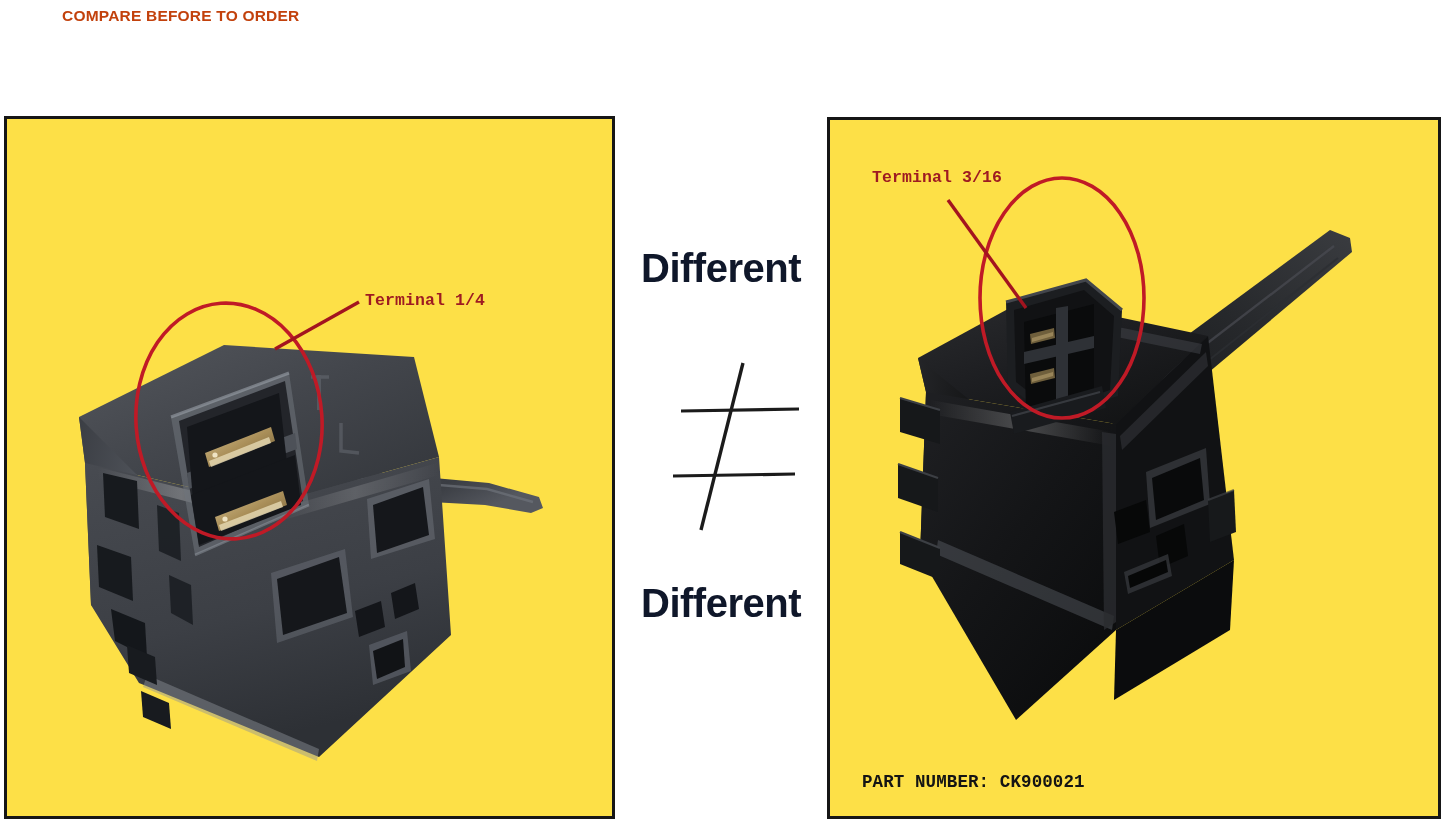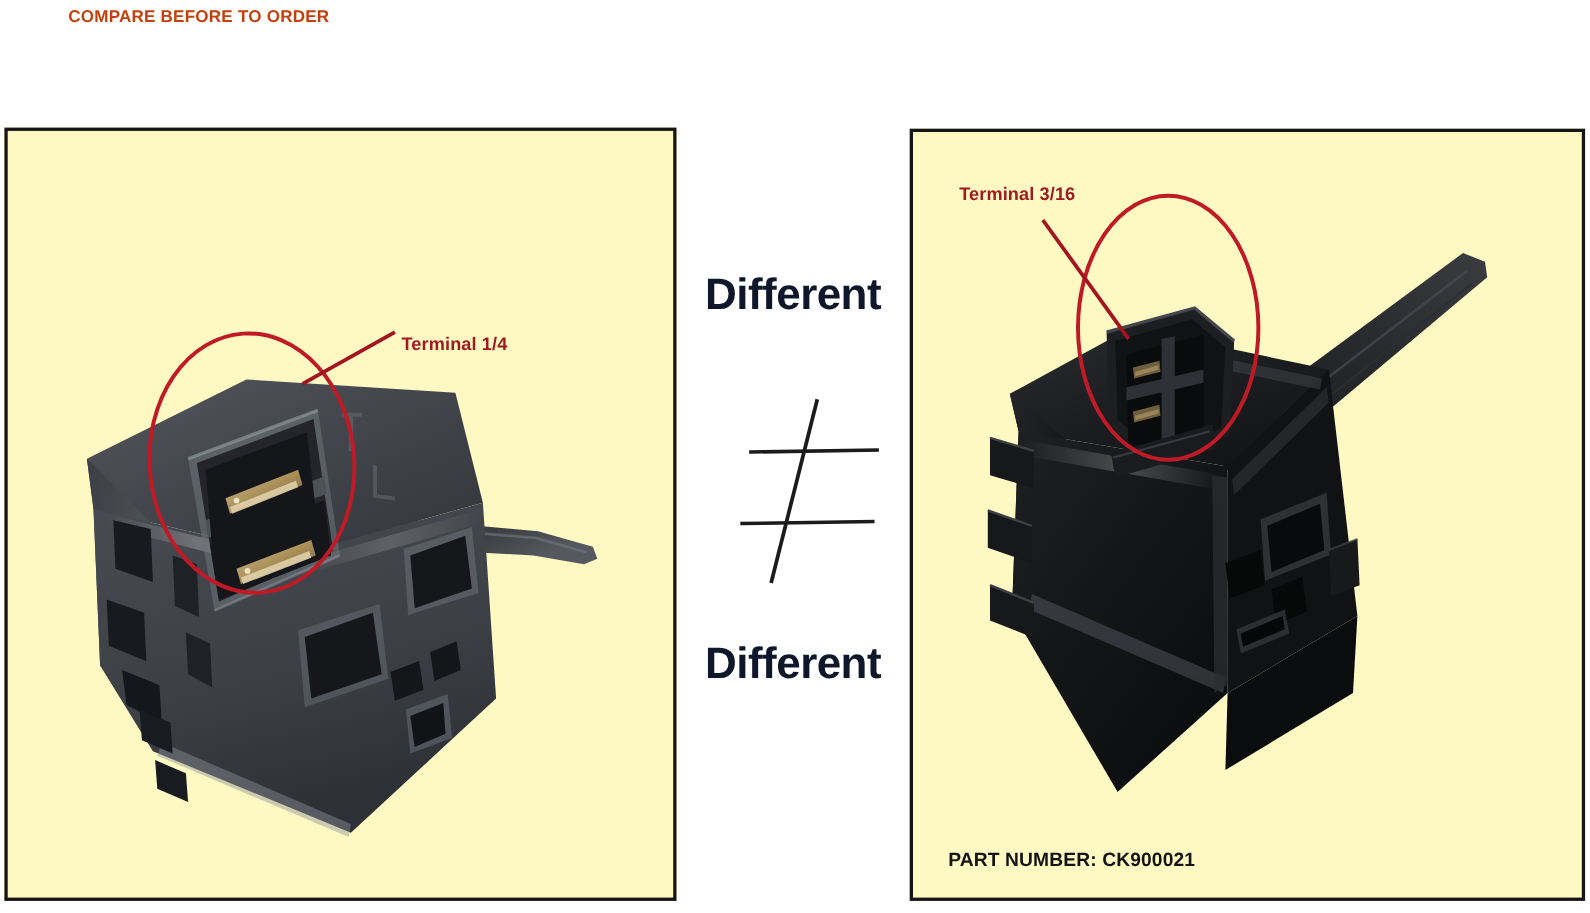--- a/index.html
+++ b/index.html
@@ -16,42 +16,43 @@
     position: absolute; left: 62px; top: 7px;
     font-size: 15.5px; font-weight: bold;
     letter-spacing: 0.2px;
     color: #c2410c;
     white-space: nowrap;
   }
 
   
   .panel {
     position: absolute;
-    background: #fef9c3;
+    background: #fde047;
     border: 3px solid #161616;
+    font-family: Liberation Mono, monospace;
   }
   #panel-left  { left: 4px;   top: 116px; width: 611px; height: 703px; }
   #panel-right { left: 827px; top: 117px; width: 614px; height: 702px; }
 
   .panel-caption {
     position: absolute;
     font-size: 17.5px; font-weight: bold;
     color: #141414; white-space: nowrap;
     letter-spacing: 0.1px;
   }
   #caption-left  { left: 36px;  bottom: 24px; }
   #caption-right { left: 32px;  bottom: 24px; }
 
   .terminal-label {
     position: absolute;
     font-size: 16.5px; font-weight: bold;
     color: #9e1b22; white-space: nowrap;
     letter-spacing: 0.1px;
   }
-  #term-label-left  { left: 358px; top: 172px; margin-top: 13px; }
+  #term-label-left  { left: 358px; top: 172px; }
   #term-label-right { left: 42px;  top: 48px; }
 
   
   .different {
     position: absolute;
     font-size: 40px; font-weight: bold;
     color: #0f172a; letter-spacing: -0.5px;
     white-space: nowrap;
   }
   #different-top    { left: 641px; top: 246px; }

